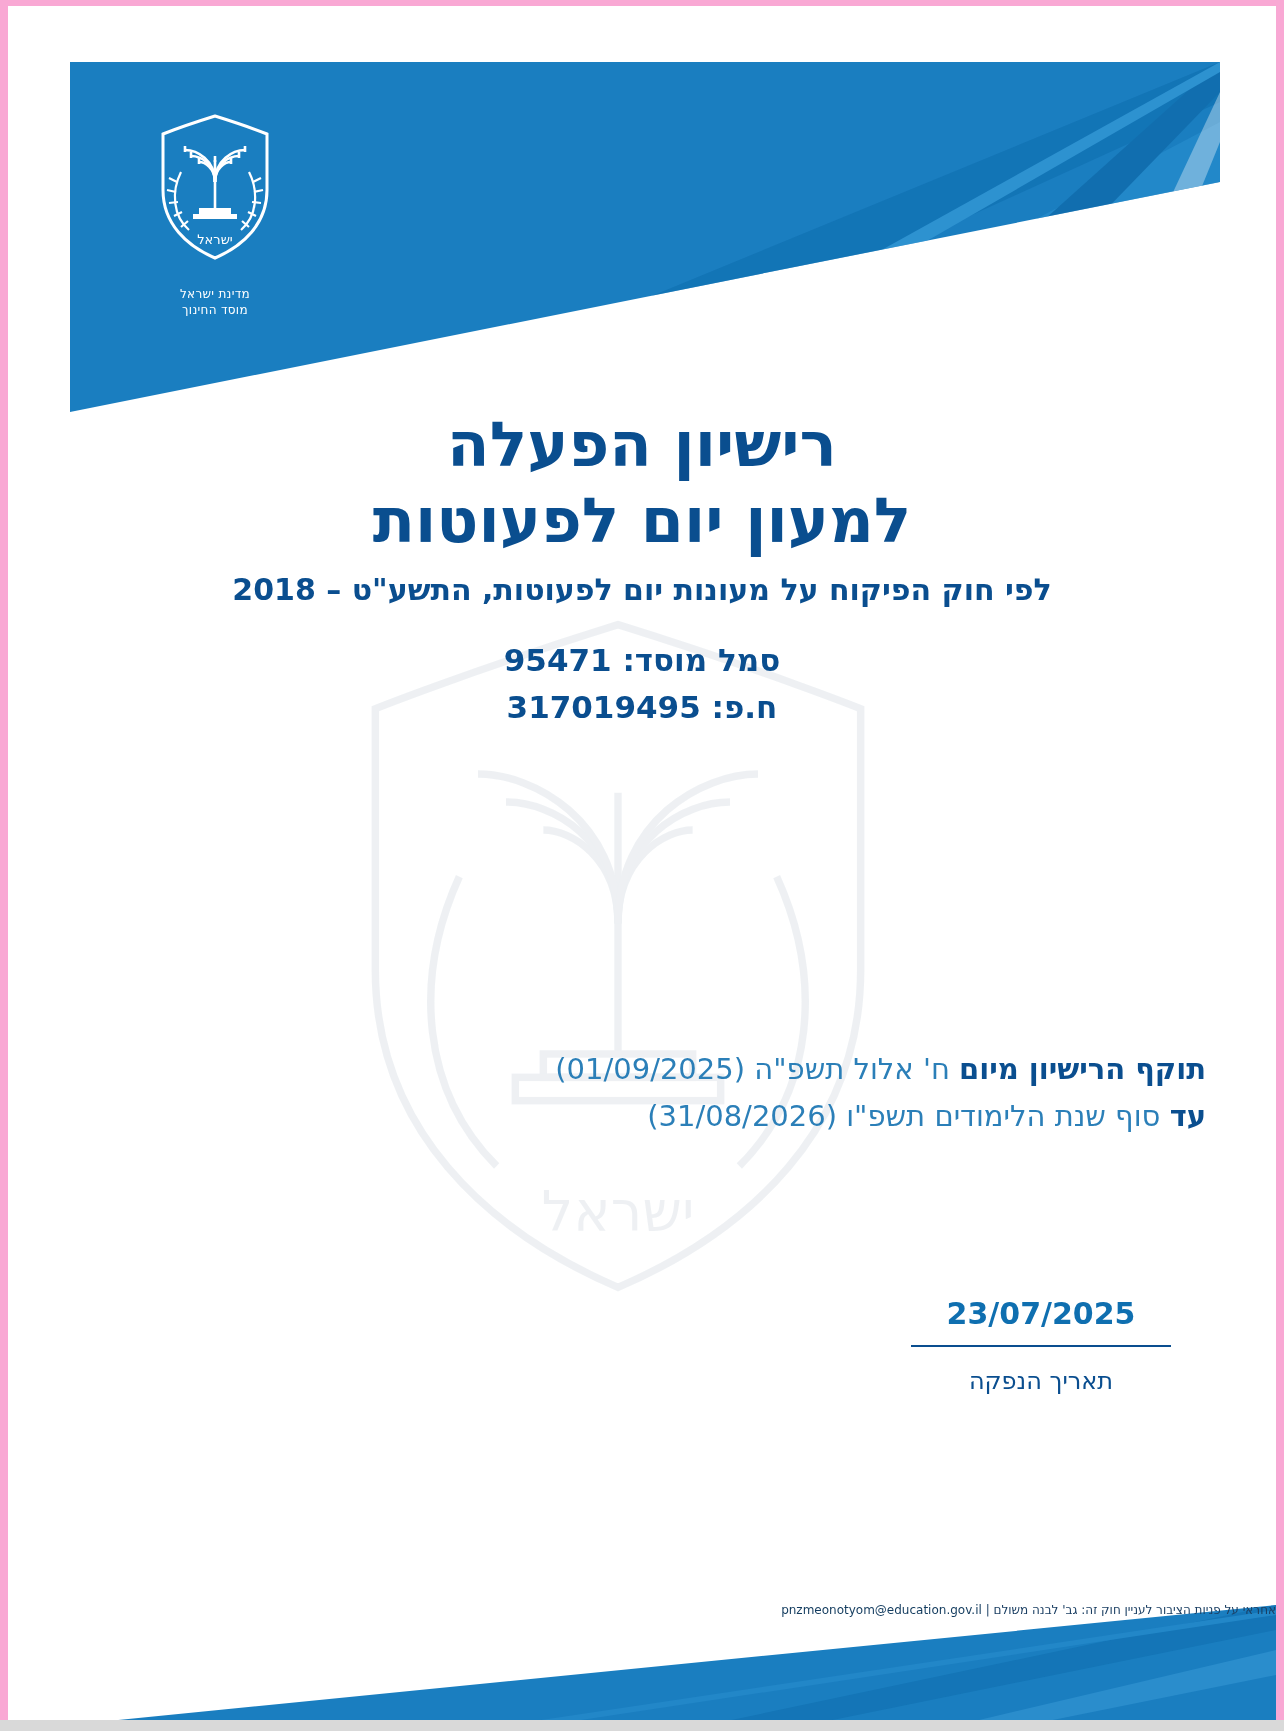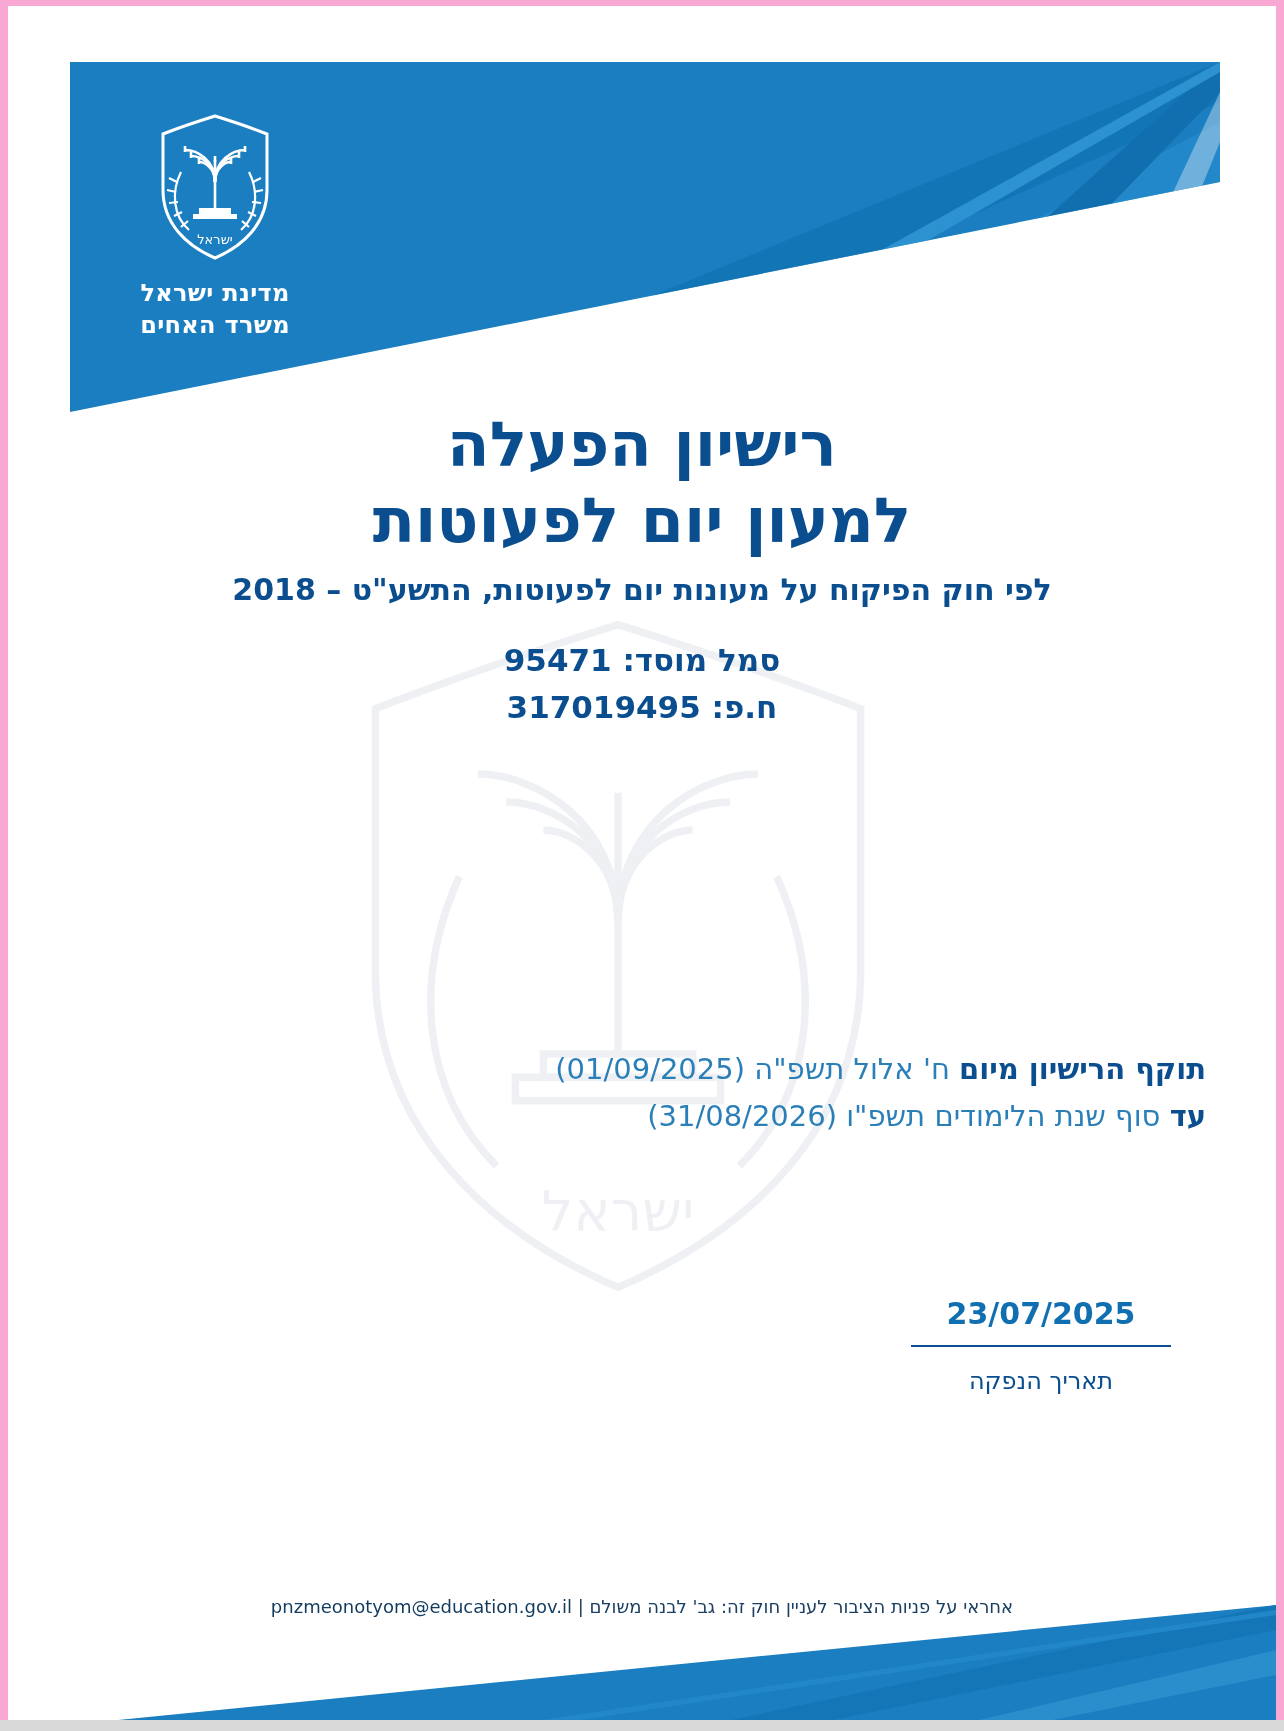--- a/index.html
+++ b/index.html
@@ -53,24 +53,24 @@
     text-align: center;
     color: #ffffff;
   }
   .emblem-box {
     width: 120px;
     height: 150px;
     margin: 0 auto;
     position: relative;
   }
   .emblem-label {
-    margin-top: 15px;
-    font-size: 24px;
+    margin-top: 24px;
+    font-size: 12px;
     line-height: 1.35;
-    font-weight: 700;
+    font-weight: 400;
     letter-spacing: .3px;
   }
 
   
   .watermark {
     position: absolute;
     left: 300px;
     top: 600px;
     width: 620px;
     height: 700px;
@@ -215,22 +215,22 @@
     bottom: 0;
     width: 1268px;
     height: 215px;
     overflow: hidden;
   }
   .footer-text {
     position: absolute;
     left: 0;
     right: 0;
     bottom: 108px;
-    text-align: center;
-    font-size: 18px;
+    text-align: right;
+    font-size: 12px;
     color: #1b3f63;
     direction: rtl;
   }
   .footer-text .mail { color: #123b5e; }
 </style>
 </head>
 <body>
 
 <div class="page">
   <div class="sheet">
@@ -283,21 +283,21 @@
               <path d="M26 60 C16 80 18 104 34 118"></path>
               <path d="M94 60 C104 80 102 104 86 118"></path>
               <path d="M22 70 l-8 -4 M21 80 l-9 -2 M23 90 l-9 1 M27 100 l-8 4 M33 109 l-7 6"></path>
               <path d="M98 70 l8 -4 M99 80 l9 -2 M97 90 l9 1 M93 100 l8 4 M87 109 l7 6"></path>
             </g>
             <text x="60" y="132" text-anchor="middle" fill="#ffffff" font-size="13" font-family="DejaVu Sans, sans-serif">ישראל</text>
           </svg>
         </div>
         <div class="emblem-label">
           <div>מדינת ישראל</div>
-          <div>משרד האחים</div>
+          <div>מוסד החינוך</div>
         </div>
       </div>
     </div>
 
     <div class="watermark">
       <svg width="620" height="700" viewBox="0 0 120 150" xmlns="http://www.w3.org/2000/svg">
         <g stroke="#1a3f66" stroke-width="1.6" fill="none">
           <path d="M60 4 C92 14 112 22 112 22 L112 78 C112 112 88 134 60 146 C32 134 8 112 8 78 L8 22 C8 22 28 14 60 4 Z"></path>
           <line x1="60" y1="40" x2="60" y2="96"></line>
           <path d="M60 68 C60 54 50 48 44 48"></path>

